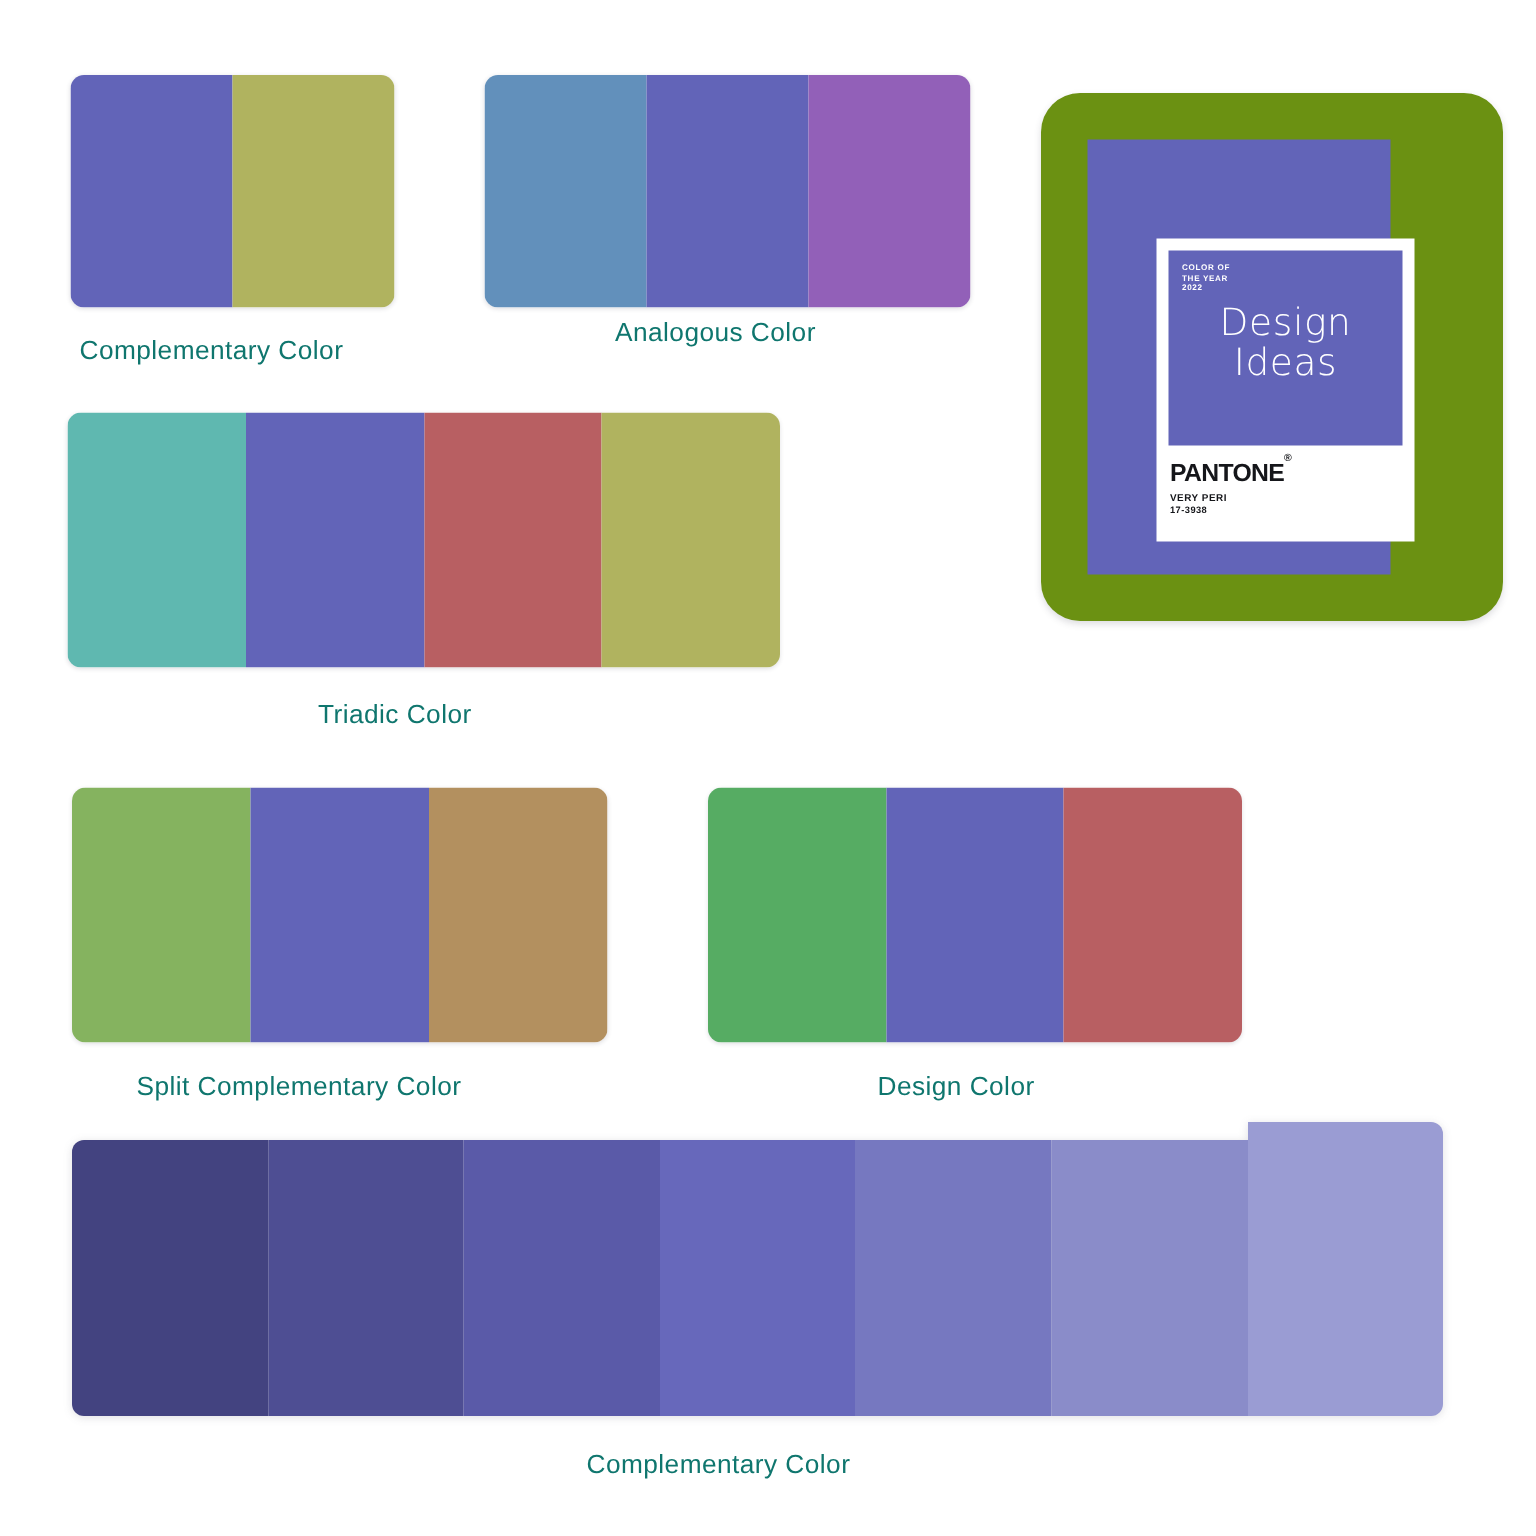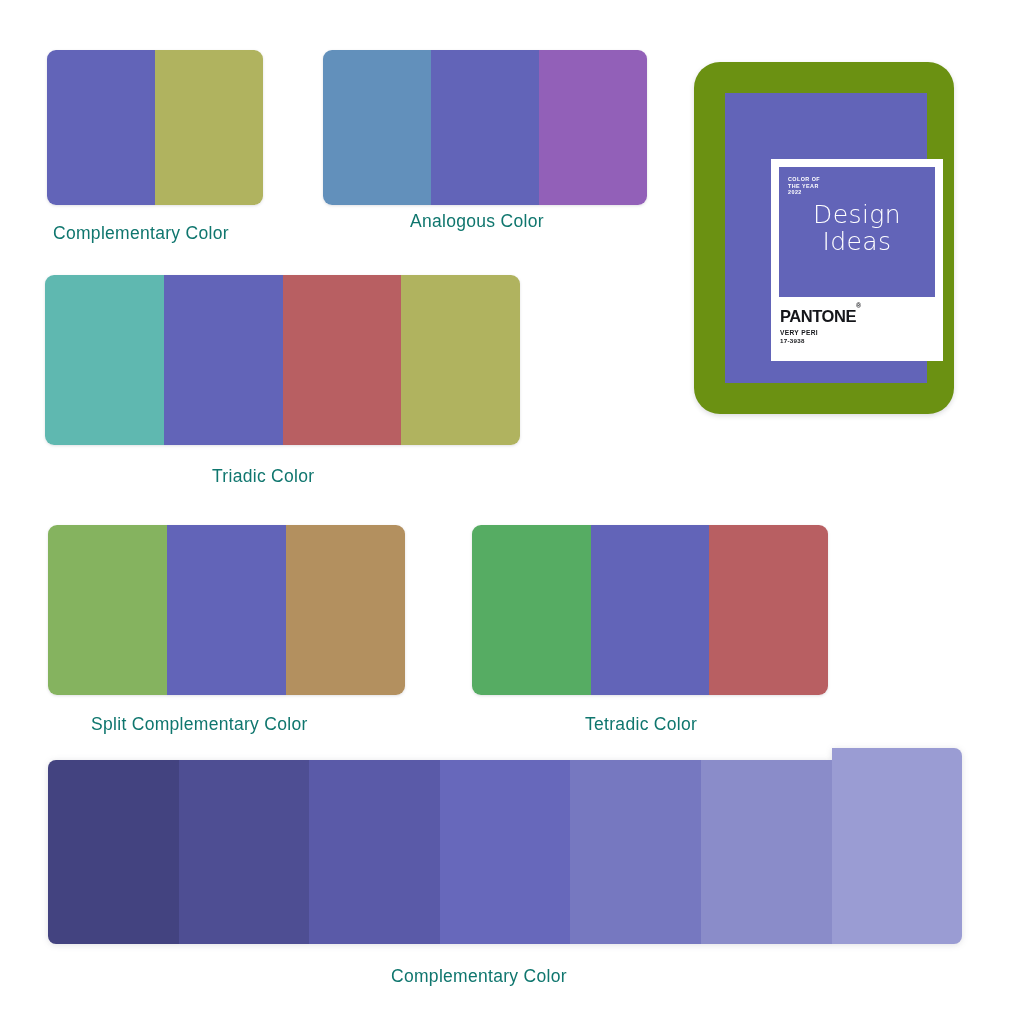--- a/index.html
+++ b/index.html
@@ -71,21 +71,21 @@
     height: 196px;
     border-top-right-radius: 8px;
     border-bottom-right-radius: 8px;
   }
 
   
   .pantone-frame {
     position: absolute;
     left: 694px;
     top: 62px;
-    width: 260px;
+    width: 308px;
     height: 352px;
     background: #6b9112;
     border-radius: 26px;
     box-shadow: 0 2px 5px rgba(60, 60, 80, 0.18);
   }
   .pantone-screen {
     position: absolute;
     left: 31px;
     top: 31px;
     width: 202px;
@@ -196,21 +196,21 @@
     <div class="swatch" style="background:#6264b8;"></div>
     <div class="swatch" style="background:#b3905f;"></div>
   </div>
   <div class="palette-label" style="left:91px; top:714px;">Split Complementary Color</div>
 
   <div class="palette-card" style="left:472px; top:525px; width:356px; height:170px;">
     <div class="swatch" style="background:#56ac63;"></div>
     <div class="swatch" style="background:#6264b8;"></div>
     <div class="swatch" style="background:#b85f62;"></div>
   </div>
-  <div class="palette-label" style="left:585px; top:714px;">Tetradic Color</div>
+  <div class="palette-label" style="left:585px; top:714px;">Design Color</div>
 
   <div class="mono-strip">
     <div class="swatch" style="left:0px;     background:#434380;"></div>
     <div class="swatch" style="left:130.6px; background:#4e4e93;"></div>
     <div class="swatch" style="left:261.2px; background:#5a5aa8;"></div>
     <div class="swatch" style="left:391.8px; background:#6768bb;"></div>
     <div class="swatch" style="left:522.4px; background:#7678c0;"></div>
     <div class="swatch" style="left:653.0px; background:#8a8cc9;"></div>
     <div class="swatch raised" style="left:783.6px; width:130.4px; background:#9a9cd3;"></div>
   </div>

